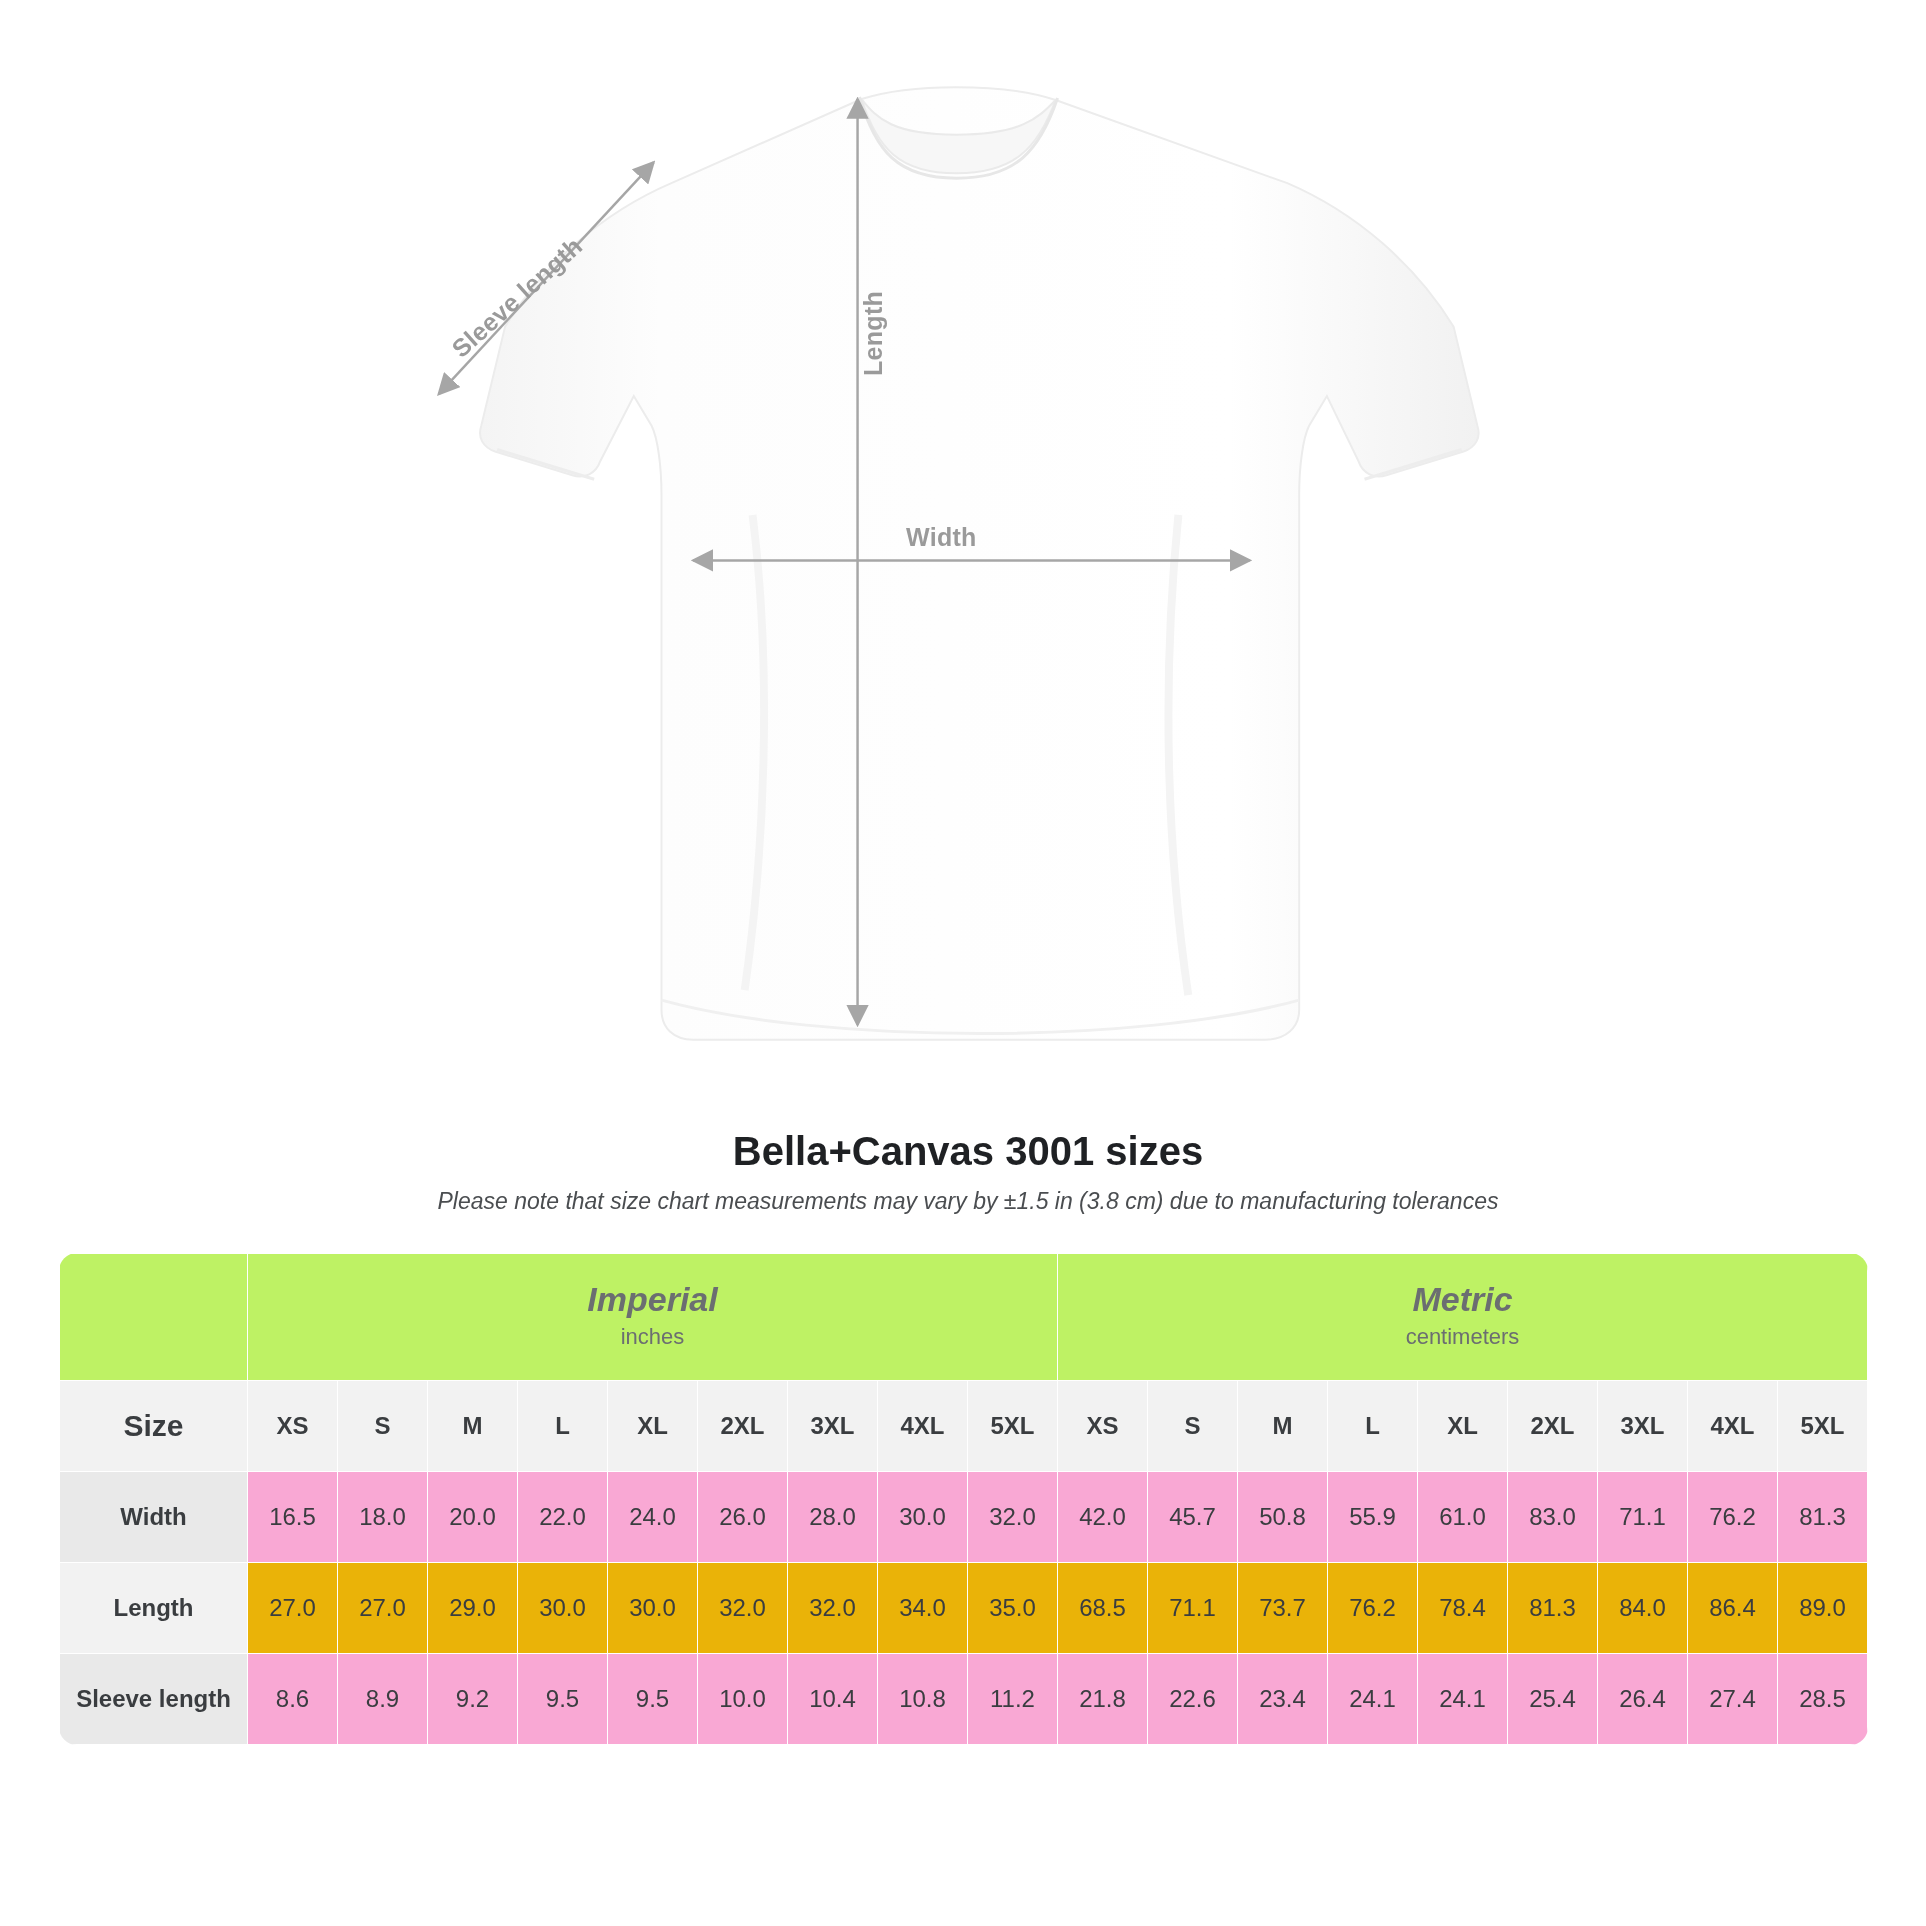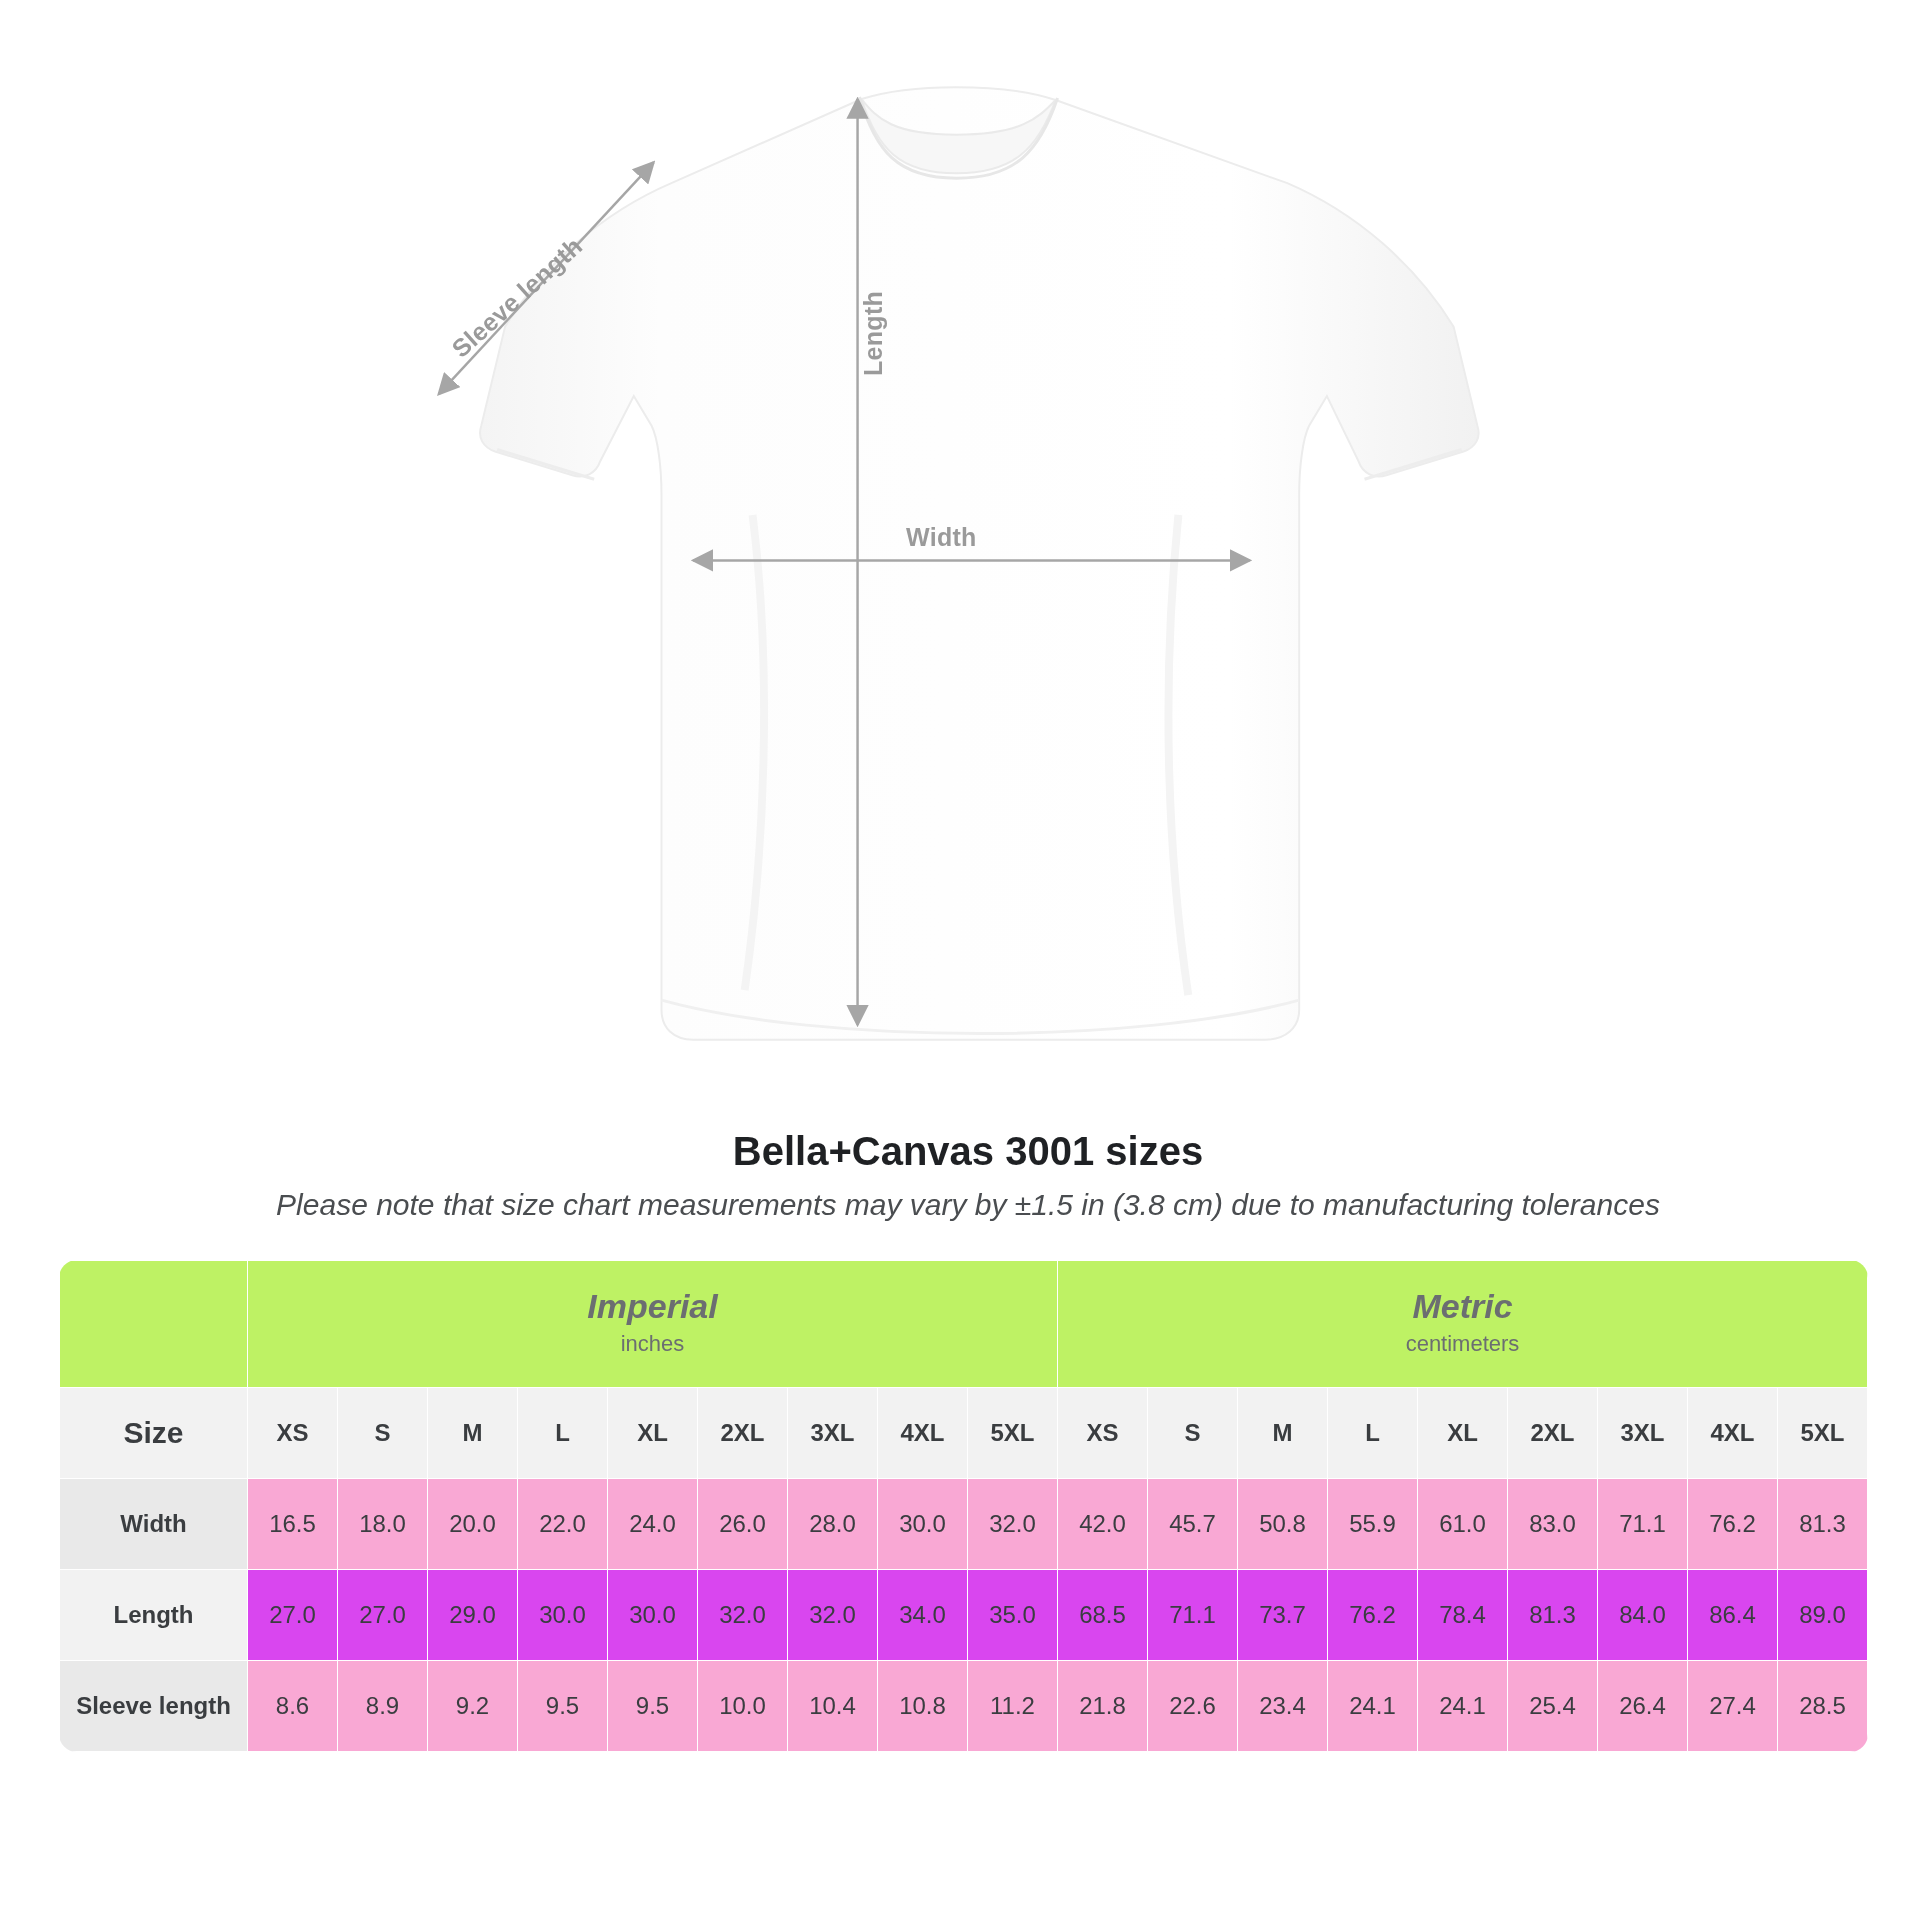--- a/index.html
+++ b/index.html
@@ -53,21 +53,21 @@
     margin-top: 20px;
     padding-left: 9px;
   }
   .chart-title {
     font-size: 40px;
     font-weight: bold;
     color: #1f2124;
     margin: 0 0 14px 0;
   }
   .chart-note {
-    font-size: 30px;
+    font-size: 23px;
     font-style: italic;
     color: #4a4d50;
     margin: 0;
   }
 
   
   .table-wrap {
     margin: 38px 59px 0 59px;
     border-radius: 18px;
     overflow: hidden;
@@ -108,21 +108,21 @@
     background: #f2f2f2;
     height: 91px;
     font-weight: bold;
     font-size: 25px;
     color: #3d4043;
   }
   .size-row td.rowhead { font-size: 30px; }
   
   .data-row td { height: 91px; }
   .data-row.alt td { background: #f9a8d4; }
-  .data-row.norm td { background: #d946ef; }
+  .data-row.norm td { background: #eab308; }
   td.rowhead {
     font-weight: bold;
     font-size: 26px;
     color: #3d4043;
   }
   .data-row.alt td.rowhead { background: #e9e9e9; }
   .data-row.norm td.rowhead { background: #f2f2f2; }
   col.head-col { width: 188px; }
 </style>
 </head>

